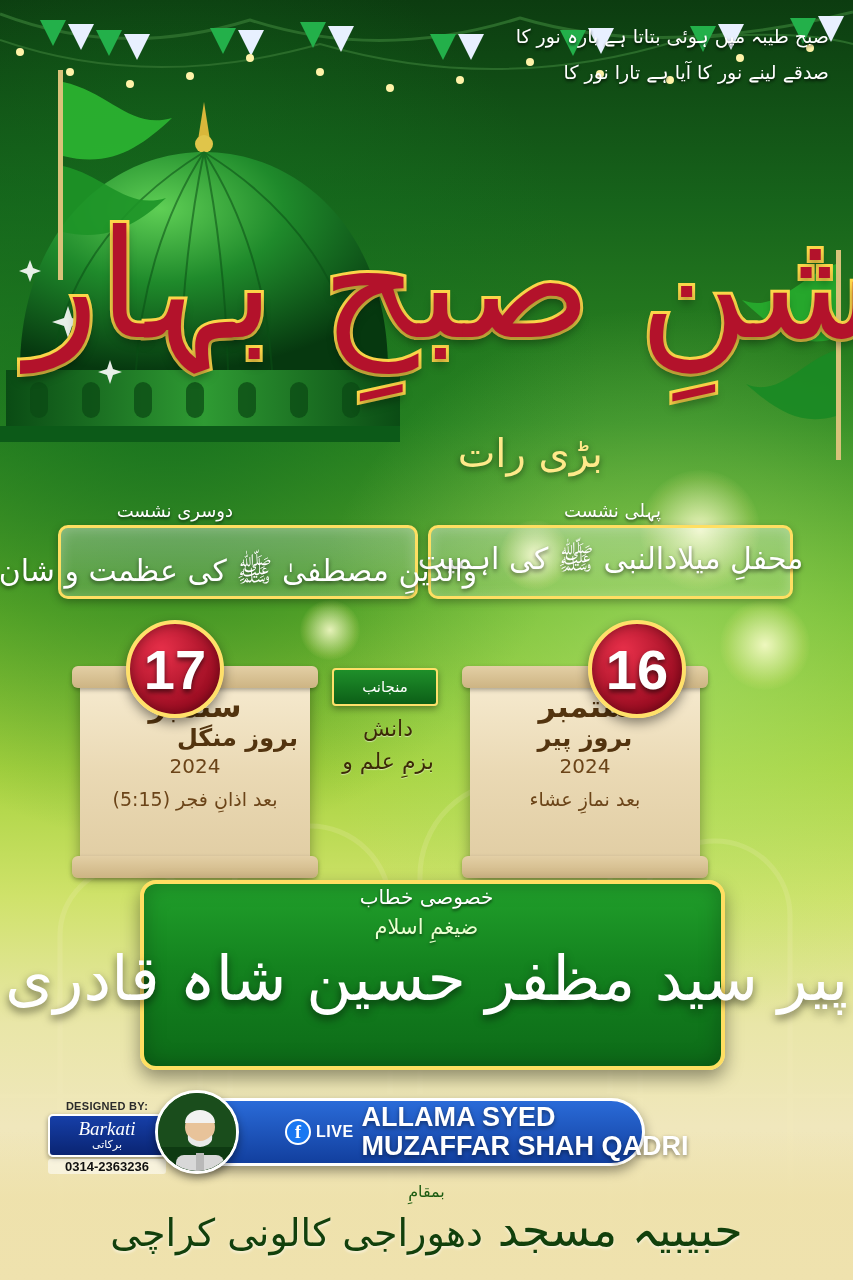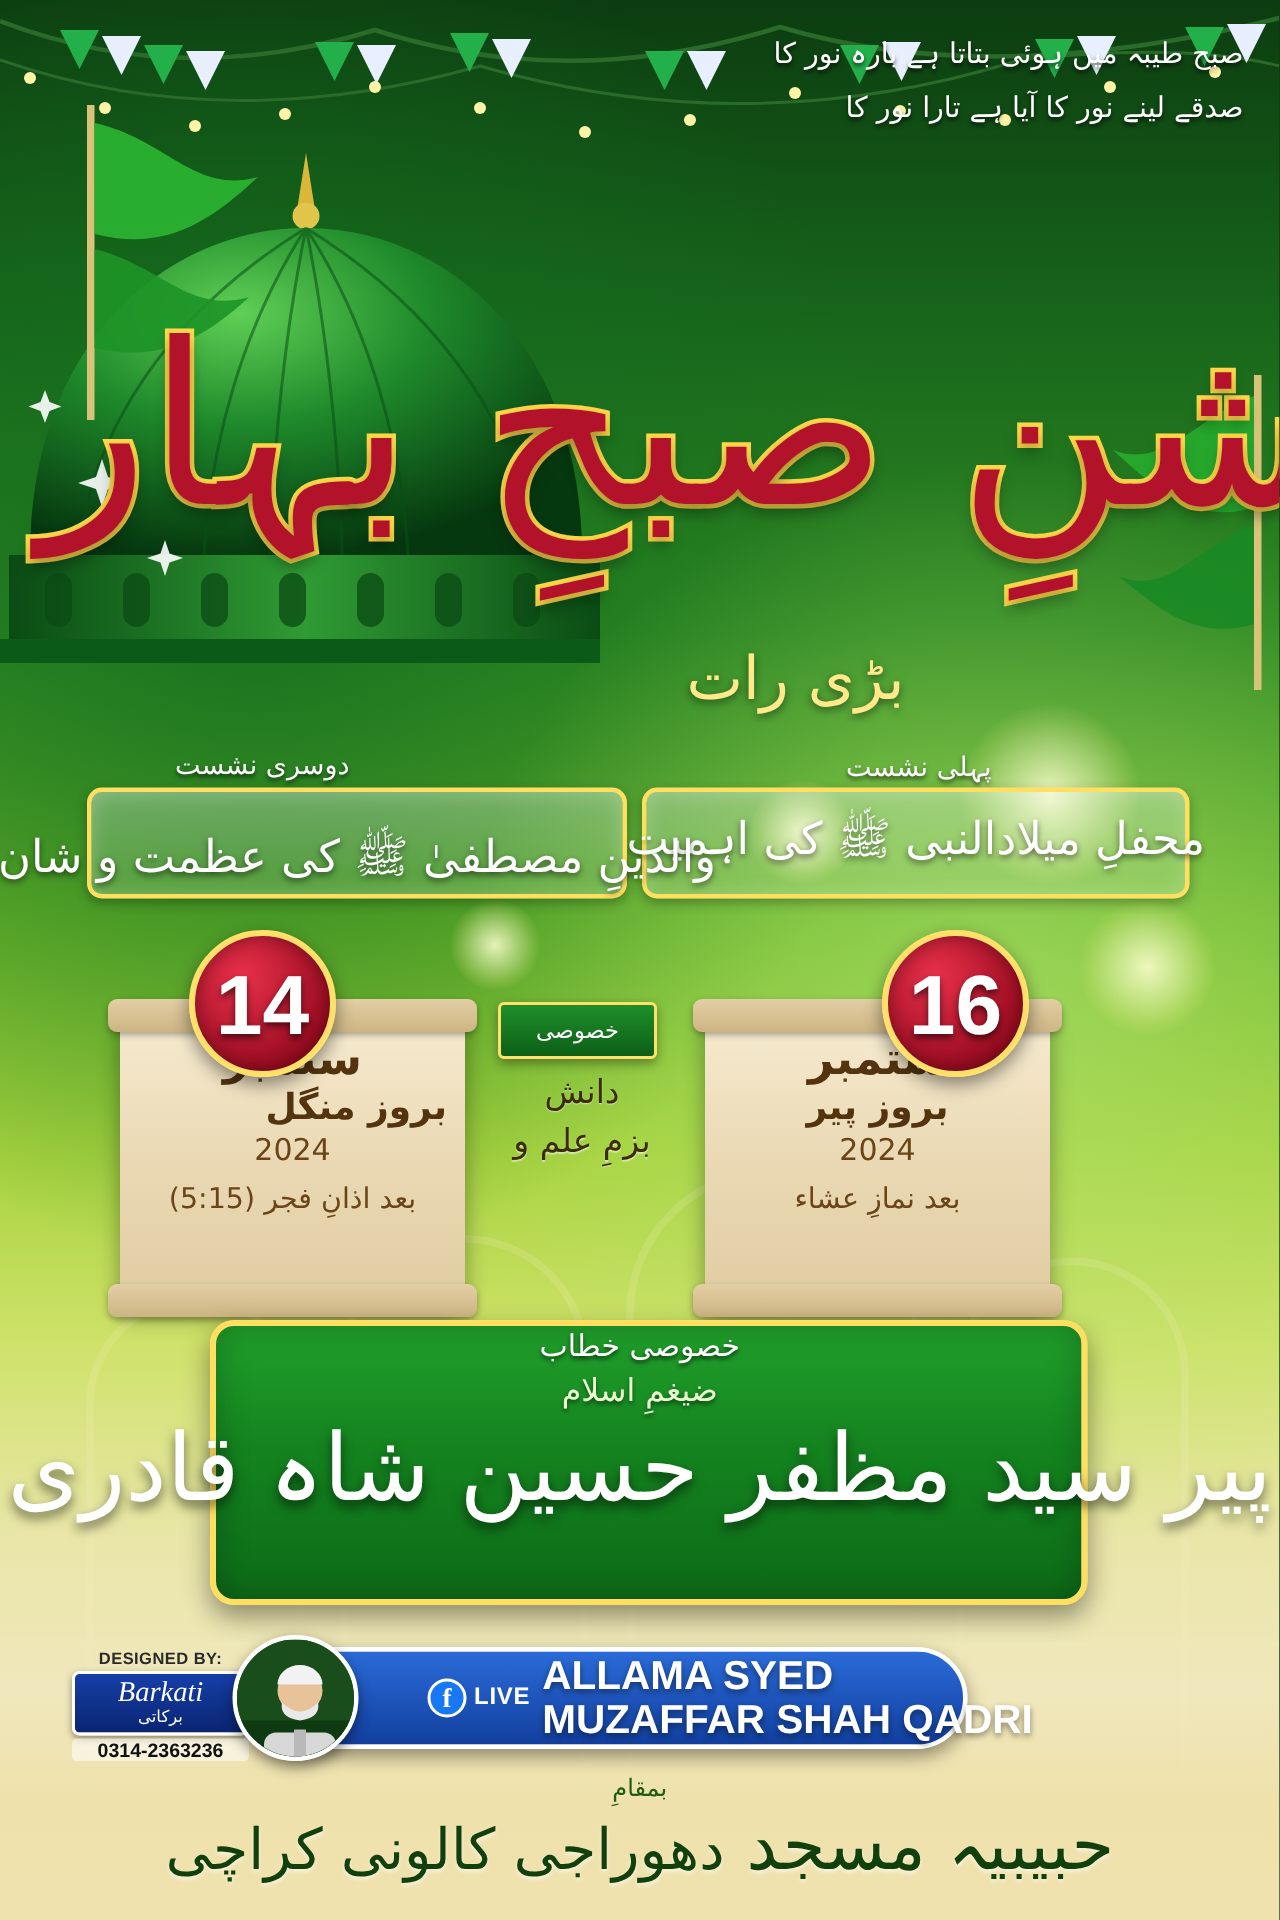--- a/index.html
+++ b/index.html
@@ -564,25 +564,25 @@
 
   <div class="scroll" style="left:80px;top:672px;">
     <div class="scroll-inner urdu">
       <div class="scroll-date">ستمبر</div>
       <div class="scroll-date" style="font-size:24px;text-align:right;">بروز منگل</div>
       <div class="scroll-year">2024</div>
       <div class="scroll-time">بعد اذانِ فجر (5:15)</div>
     </div>
   </div>
   <div class="day-badge" style="left:126px;top:620px;">
-    <span>14</span>
+    <span>17</span>
   </div>
 
   <div class="mid-ribbon">
-    <span>خصوصی</span>
+    <span>منجانب</span>
   </div>
   <div class="mid-center-text urdu">
     <div>دانش</div>
     <div>بزمِ علم و</div>
   </div>
 
   <div class="speaker-panel"></div>
   <div class="khusoosi urdu">خصوصی خطاب</div>
   <div class="speaker-tag urdu">ضیغمِ اسلام</div>
   <div class="speaker-name urdu">پیر سید مظفر حسین شاہ قادری</div>

